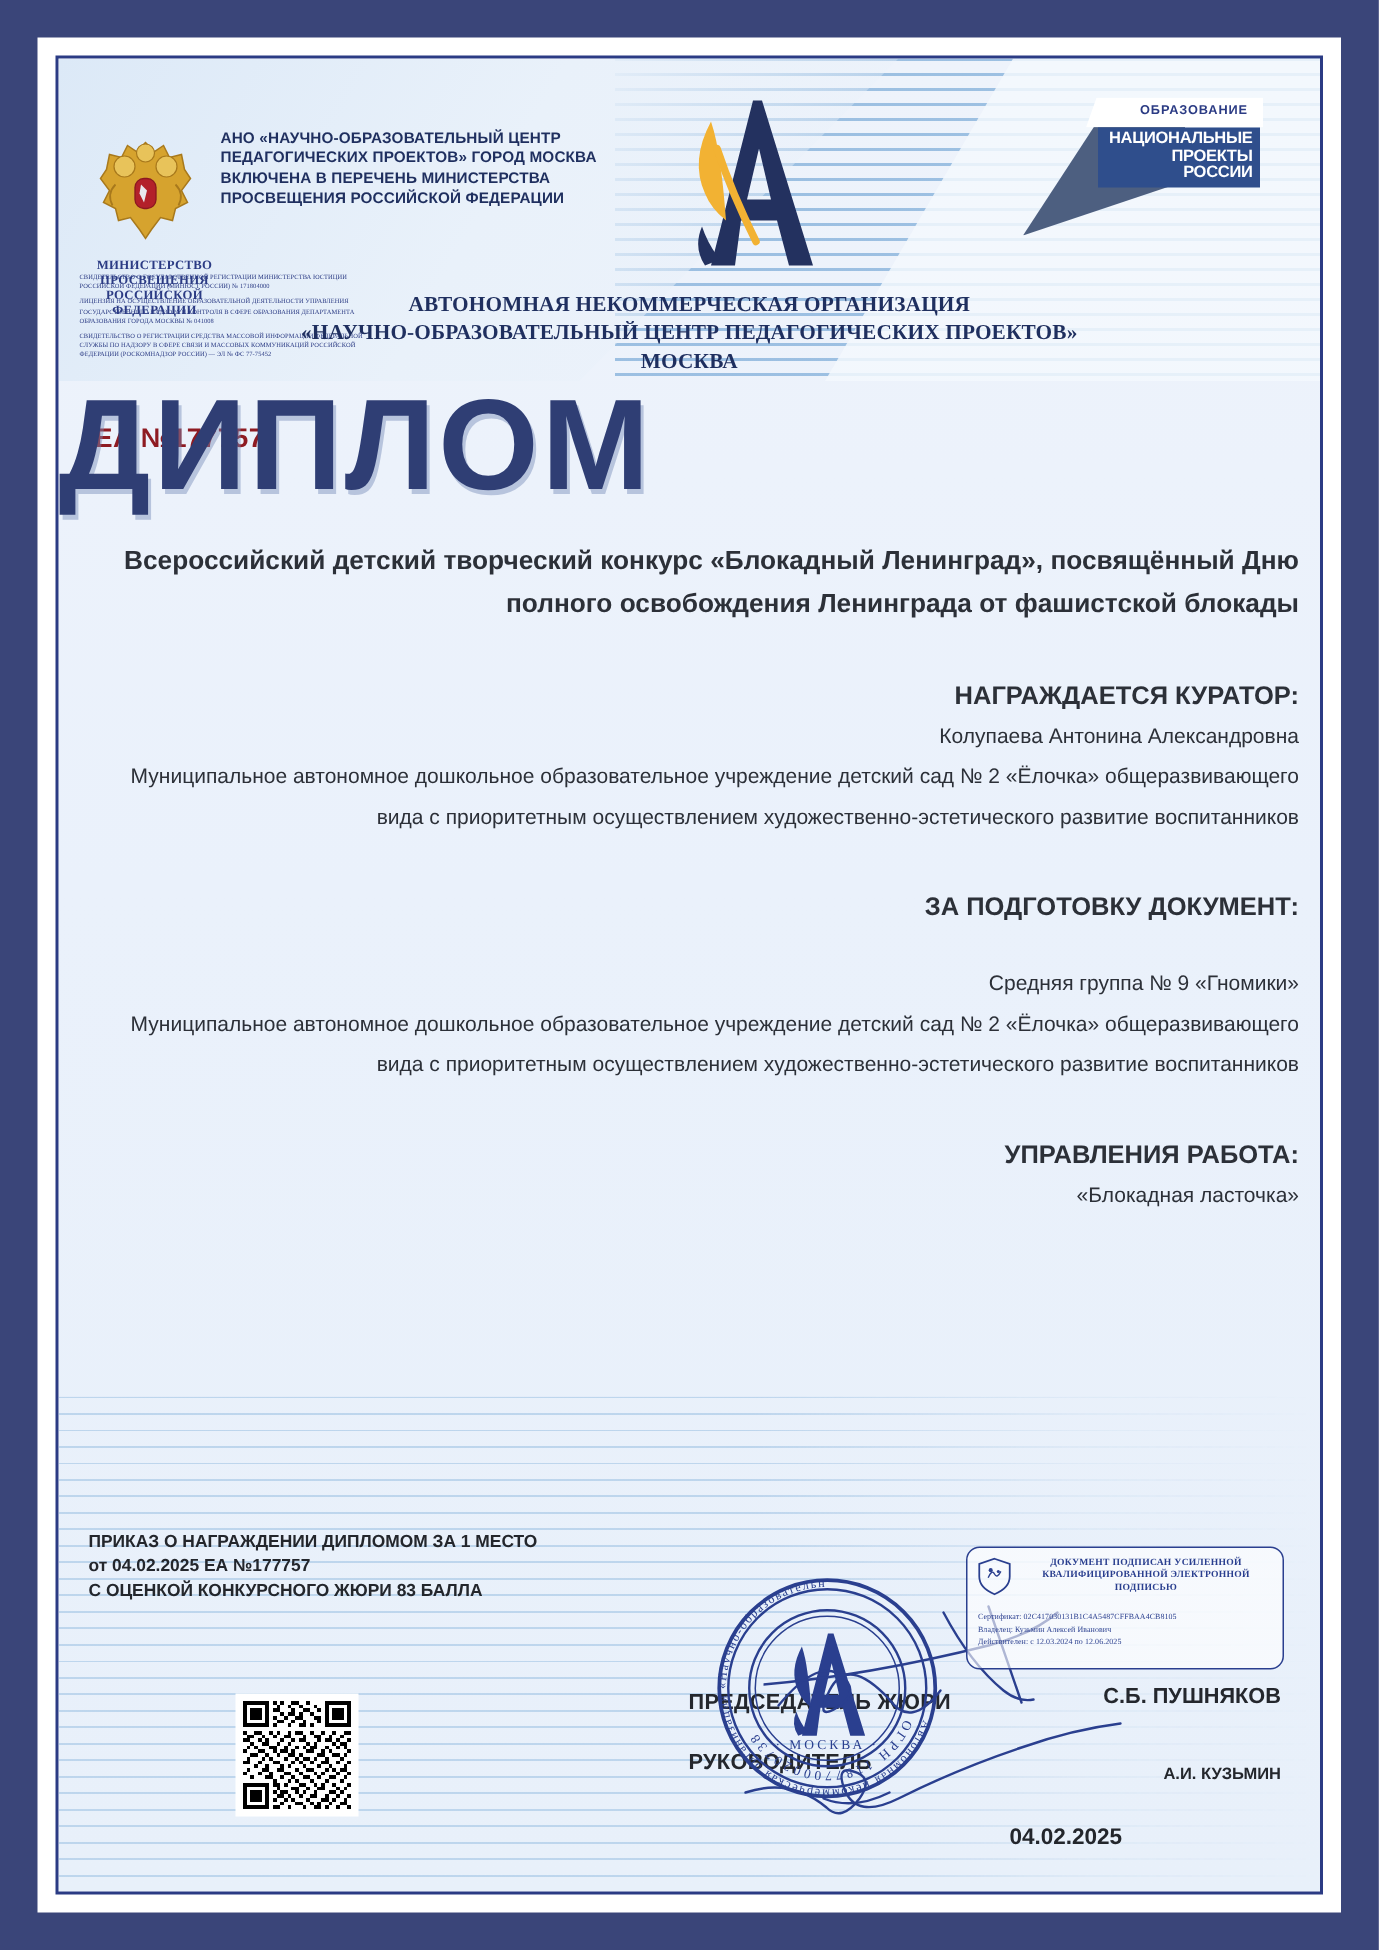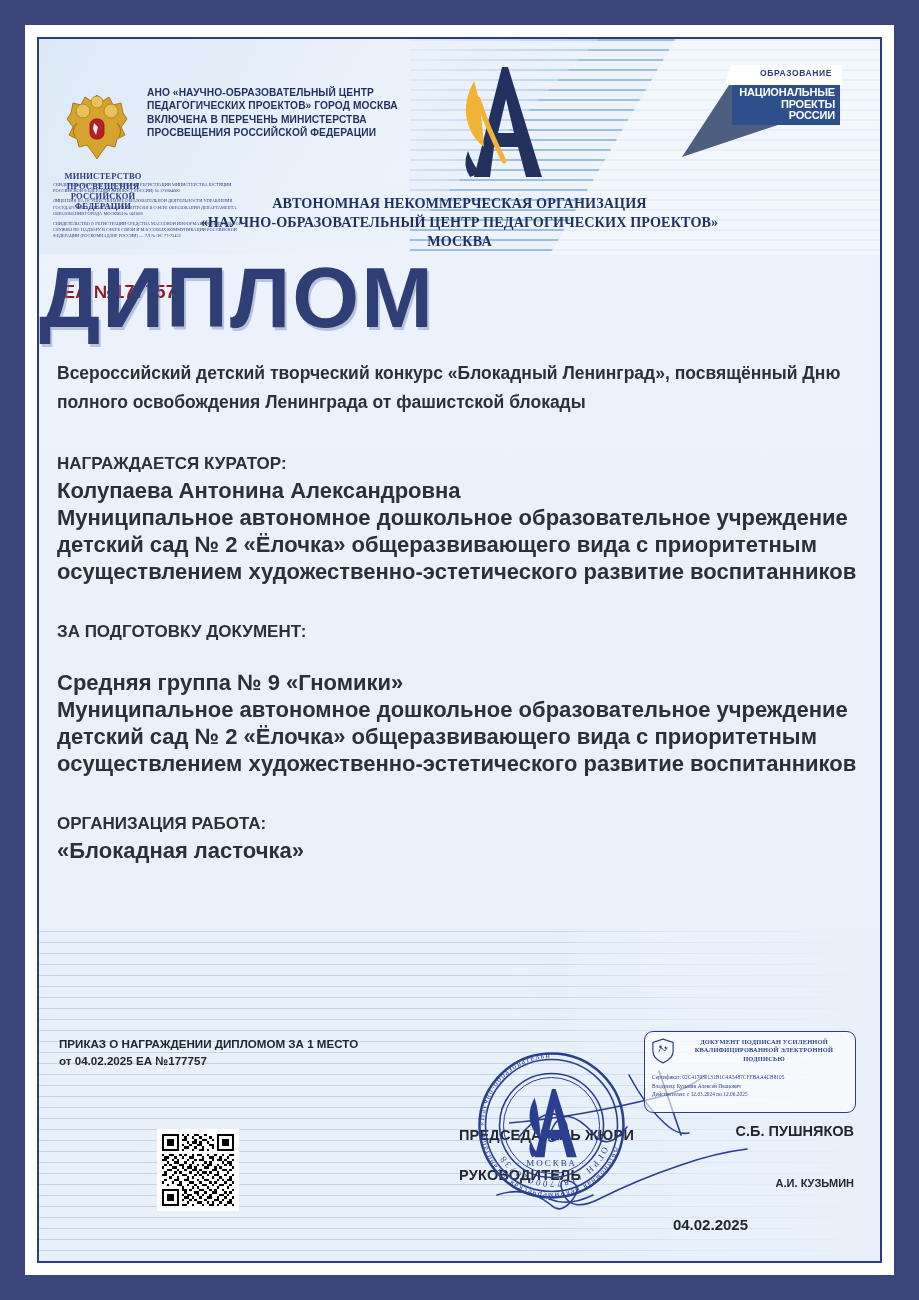--- a/index.html
+++ b/index.html
@@ -118,24 +118,24 @@
     font-family: Liberation Sans, sans-serif; font-weight: 700;
     font-size: 18px; color: #8e1b22; letter-spacing: .3px;
   }
   .diploma-word {
     position: absolute; left: 0; top: 210px; width: 100%;
     text-align: left; font-size: 86px; font-weight: 700;
     color: #2f3e74; letter-spacing: 2px; line-height: 96px;
     text-shadow: 2px 3px 0 rgba(120,140,185,.45);
   }
 
-  .body-text { position: absolute; left: 18px; top: 320px; width: 809px; text-align: left; color: #2c3038; }
+  .body-text { position: absolute; left: 18px; top: 320px; width: 809px; text-align: right; color: #2c3038; }
   .contest-title { font-size: 17.5px; font-weight: 700; line-height: 29px; }
   .sec-label { font-size: 17px; font-weight: 700; line-height: 26px; }
-  .sec-line { font-size: 22px; font-weight: 700; line-height: 27px; }
+  .sec-line { font-size: 14px; font-weight: 400; line-height: 27px; }
   .gap-lg { height: 34px; }
   .gap-md { height: 24px; }
 
   
   .order-block {
     position: absolute; left: 20px; bottom: 192px; width: 400px;
     font-size: 11.6px; font-weight: 700; color: #23262c; line-height: 16.5px;
   }
   .qr { position: absolute; left: 118px; bottom: 50px; width: 82px; height: 82px; background:#fff; padding: 5px; }
 
@@ -257,29 +257,30 @@
 
       <div class="sec-label">ЗА ПОДГОТОВКУ ДОКУМЕНТ:</div>
 
       <div class="gap-md"></div>
 
       <div class="sec-line">Средняя группа № 9 «Гномики»</div>
       <div class="sec-line">Муниципальное автономное дошкольное образовательное учреждение детский сад № 2 «Ёлочка» общеразвивающего вида с приоритетным осуществлением художественно-эстетического развитие воспитанников</div>
 
       <div class="gap-lg"></div>
 
-      <div class="sec-label">ОРГАНИЗАЦИЯ РАБОТА:</div>
+      <div class="sec-label">УПРАВЛЕНИЯ РАБОТА:</div>
       <div class="sec-line">«Блокадная ласточка»</div>
     </div>
 
     <div class="lines-bottom fade-left"></div>
 
     <div class="order-block">
       <div>ПРИКАЗ О НАГРАЖДЕНИИ ДИПЛОМОМ ЗА 1 МЕСТО</div>
       <div>от 04.02.2025 ЕА №177757</div>
+      <div>С ОЦЕНКОЙ КОНКУРСНОГО ЖЮРИ 83 БАЛЛА</div>
     </div>
 
     <div class="qr">
       <svg viewBox="0 0 29 29" width="72" height="72" shape-rendering="crispEdges">
         <rect width="29" height="29" fill="#fff"></rect>
         <g fill="#000">
           <rect x="0" y="0" width="7" height="1"></rect>
             <rect x="0" y="6" width="7" height="1"></rect>
           <rect x="0" y="0" width="1" height="7"></rect>
             <rect x="6" y="0" width="1" height="7"></rect>

